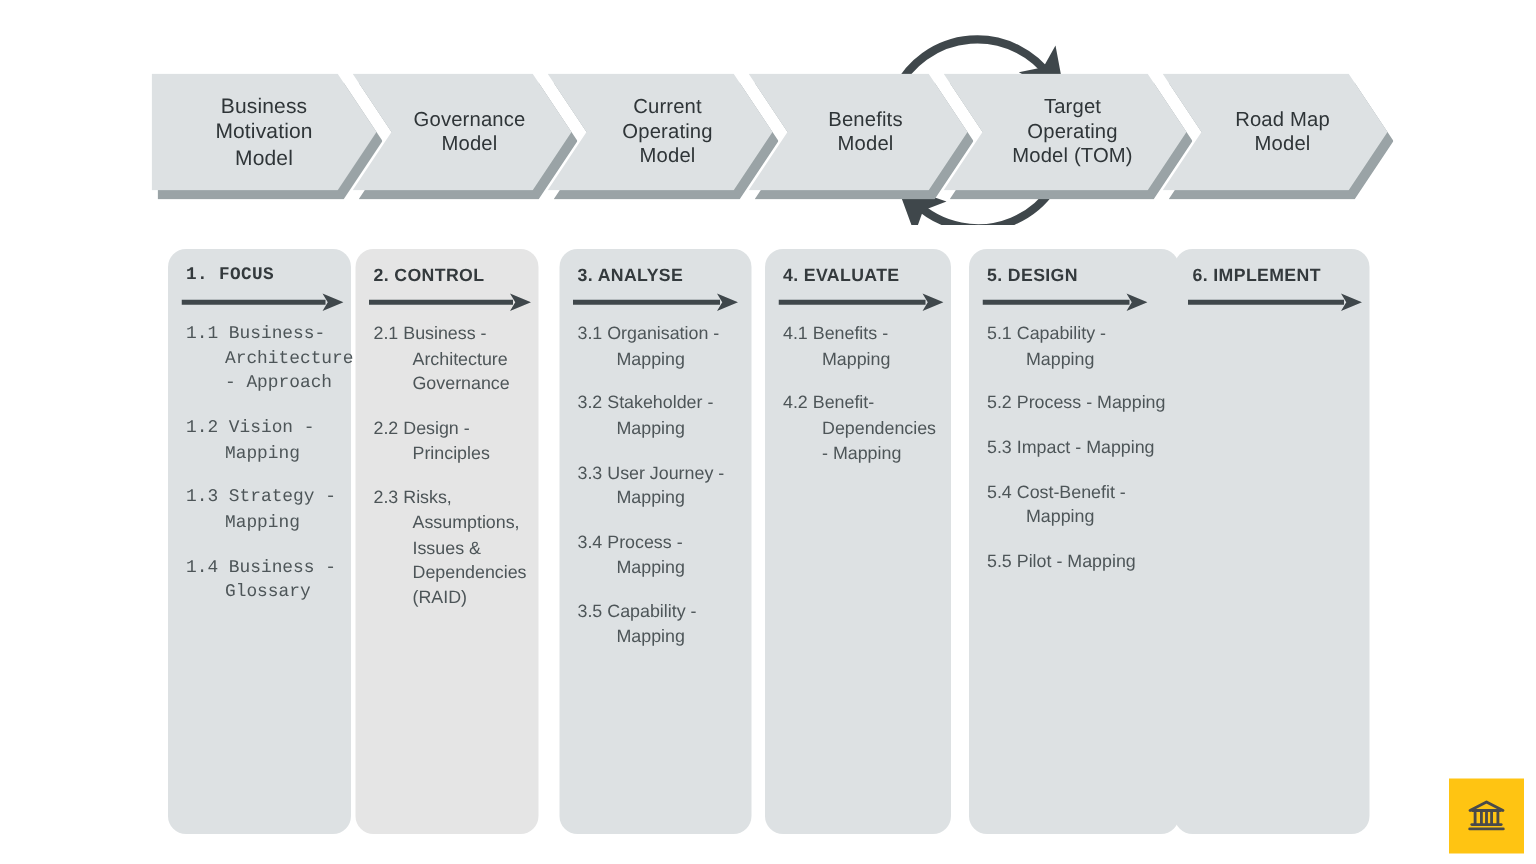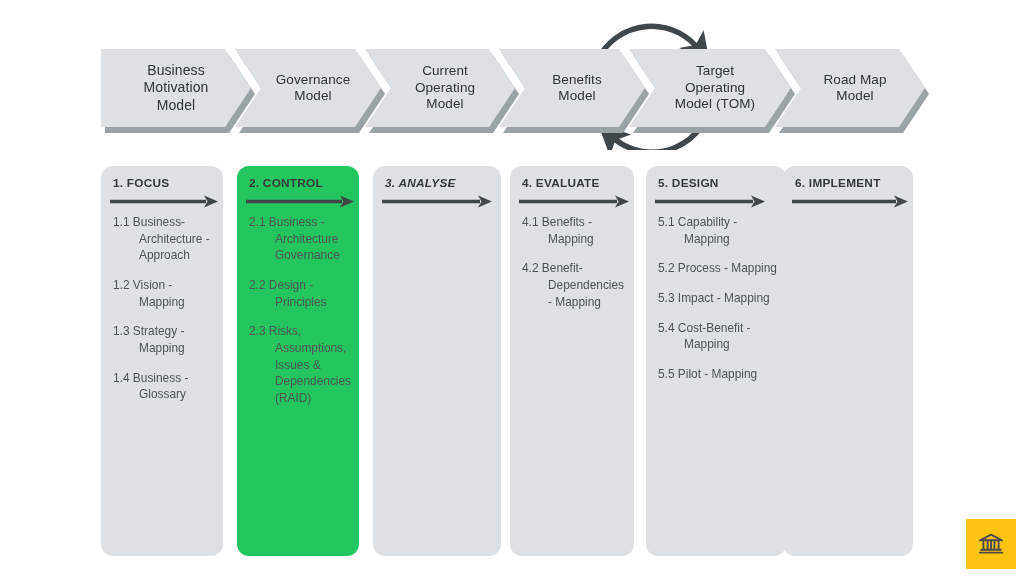--- a/index.html
+++ b/index.html
@@ -121,61 +121,68 @@
         <path d="M0.4,0.4 L6.3,3.2 L0.4,6.0 L1.7,3.2 Z" fill="#3f474b"></path>
       </marker>
     </defs>
 
     <path d="M 598 59 A 60 60 0 0 1 700 51" fill="none" stroke="#3f474b" stroke-width="5.4" stroke-linecap="butt" marker-end="url(#ah-r)"></path>
 
     <path d="M 712 93 A 60 60 0 0 1 610 135" fill="none" stroke="#3f474b" stroke-width="5.4" stroke-linecap="butt" marker-end="url(#ah-l)"></path>
   </svg>
 
   <div id="columns">
-      <div class="col" style="left: 101px; width: 122px; background: rgb(221, 225, 227);">
+      <div class="col" style="left: 112px; width: 122px; background: rgb(221, 225, 227); font-family: Liberation Mono, monospace;">
         <div class="col-inner">
           <div class="col-head" style="color: rgb(52, 58, 61);">1. FOCUS</div>
           <div class="col-arrow">
             <svg width="108" height="13" viewBox="0 0 108 13" style="display:block">
               <path d="M0 6.5 L96 6.5" stroke="#3f474b" stroke-width="3.4"></path>
               <path d="M94 0.6 L108 6.5 L94 12.4 L97.5 6.5 Z" fill="#3f474b"></path>
             </svg>
           </div>
           <div class="col-items">
             <div class="item" style="color: rgb(77, 85, 88);">1.1 Business-Architecture - Approach</div>
             <div class="item" style="color: rgb(77, 85, 88);">1.2 Vision - Mapping</div>
             <div class="item" style="color: rgb(77, 85, 88);">1.3 Strategy - Mapping</div>
             <div class="item" style="color: rgb(77, 85, 88);">1.4 Business - Glossary</div>
           </div>
         </div>
       </div>
-      <div class="col" style="left: 237px; width: 122px; background: #22c55e;">
+      <div class="col" style="left: 237px; width: 122px; background: #e5e5e5;">
         <div class="col-inner">
           <div class="col-head" style="color: rgb(52, 58, 61);">2. CONTROL</div>
           <div class="col-arrow">
             <svg width="108" height="13" viewBox="0 0 108 13" style="display:block">
               <path d="M0 6.5 L96 6.5" stroke="#3f474b" stroke-width="3.4"></path>
               <path d="M94 0.6 L108 6.5 L94 12.4 L97.5 6.5 Z" fill="#3f474b"></path>
             </svg>
           </div>
           <div class="col-items">
             <div class="item" style="color: rgb(77, 85, 88);">2.1 Business - Architecture Governance</div>
             <div class="item" style="color: rgb(77, 85, 88);">2.2 Design - Principles</div>
             <div class="item" style="color: rgb(77, 85, 88);">2.3 Risks, Assumptions, Issues &amp; Dependencies (RAID)</div>
           </div>
         </div>
       </div>
-      <div class="col" style="left: 373px; width: 128px; background: rgb(221, 225, 227); font-style: italic;">
+      <div class="col" style="left: 373px; width: 128px; background: rgb(221, 225, 227);">
         <div class="col-inner">
           <div class="col-head" style="color: rgb(52, 58, 61);">3. ANALYSE</div>
           <div class="col-arrow">
             <svg width="110" height="13" viewBox="0 0 110 13" style="display:block">
               <path d="M0 6.5 L98 6.5" stroke="#3f474b" stroke-width="3.4"></path>
               <path d="M96 0.6 L110 6.5 L96 12.4 L99.5 6.5 Z" fill="#3f474b"></path>
             </svg>
+          </div>
+          <div class="col-items">
+            <div class="item" style="color: rgb(77, 85, 88);">3.1 Organisation - Mapping</div>
+            <div class="item" style="color: rgb(77, 85, 88);">3.2 Stakeholder - Mapping</div>
+            <div class="item" style="color: rgb(77, 85, 88);">3.3 User Journey - Mapping</div>
+            <div class="item" style="color: rgb(77, 85, 88);">3.4 Process - Mapping</div>
+            <div class="item" style="color: rgb(77, 85, 88);">3.5 Capability - Mapping</div>
           </div>
         </div>
       </div>
       <div class="col" style="left: 510px; width: 124px; background: rgb(221, 225, 227);">
         <div class="col-inner">
           <div class="col-head" style="color: rgb(52, 58, 61);">4. EVALUATE</div>
           <div class="col-arrow">
             <svg width="110" height="13" viewBox="0 0 110 13" style="display:block">
               <path d="M0 6.5 L98 6.5" stroke="#3f474b" stroke-width="3.4"></path>
               <path d="M96 0.6 L110 6.5 L96 12.4 L99.5 6.5 Z" fill="#3f474b"></path>

